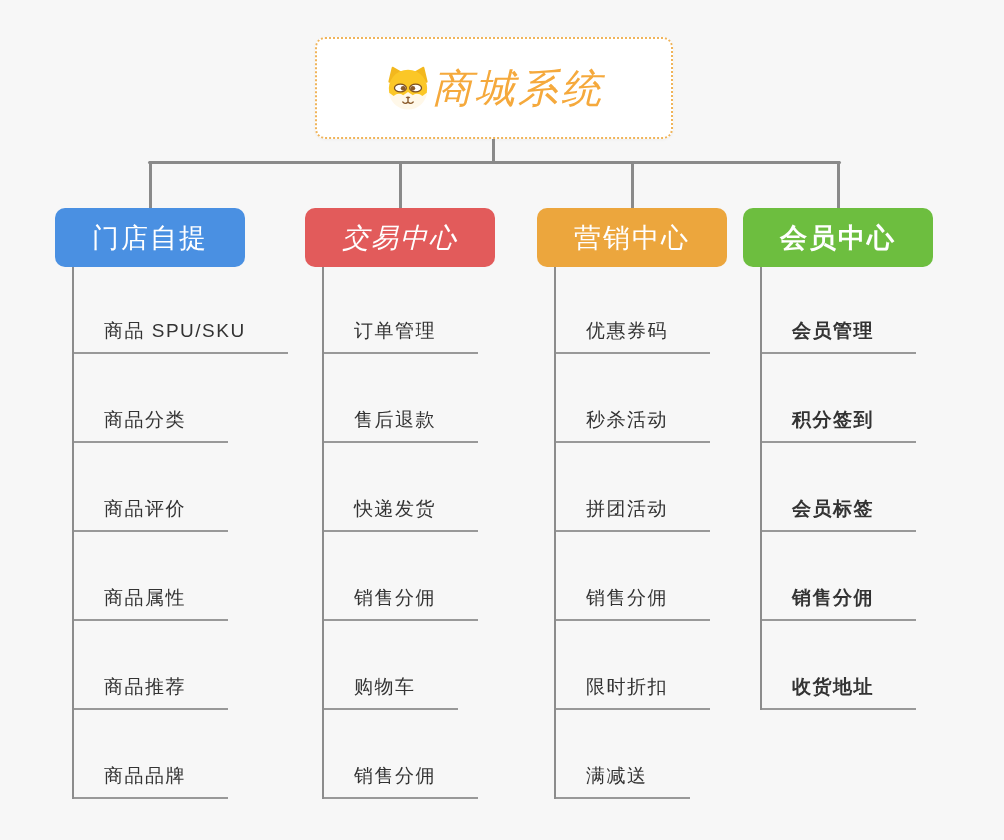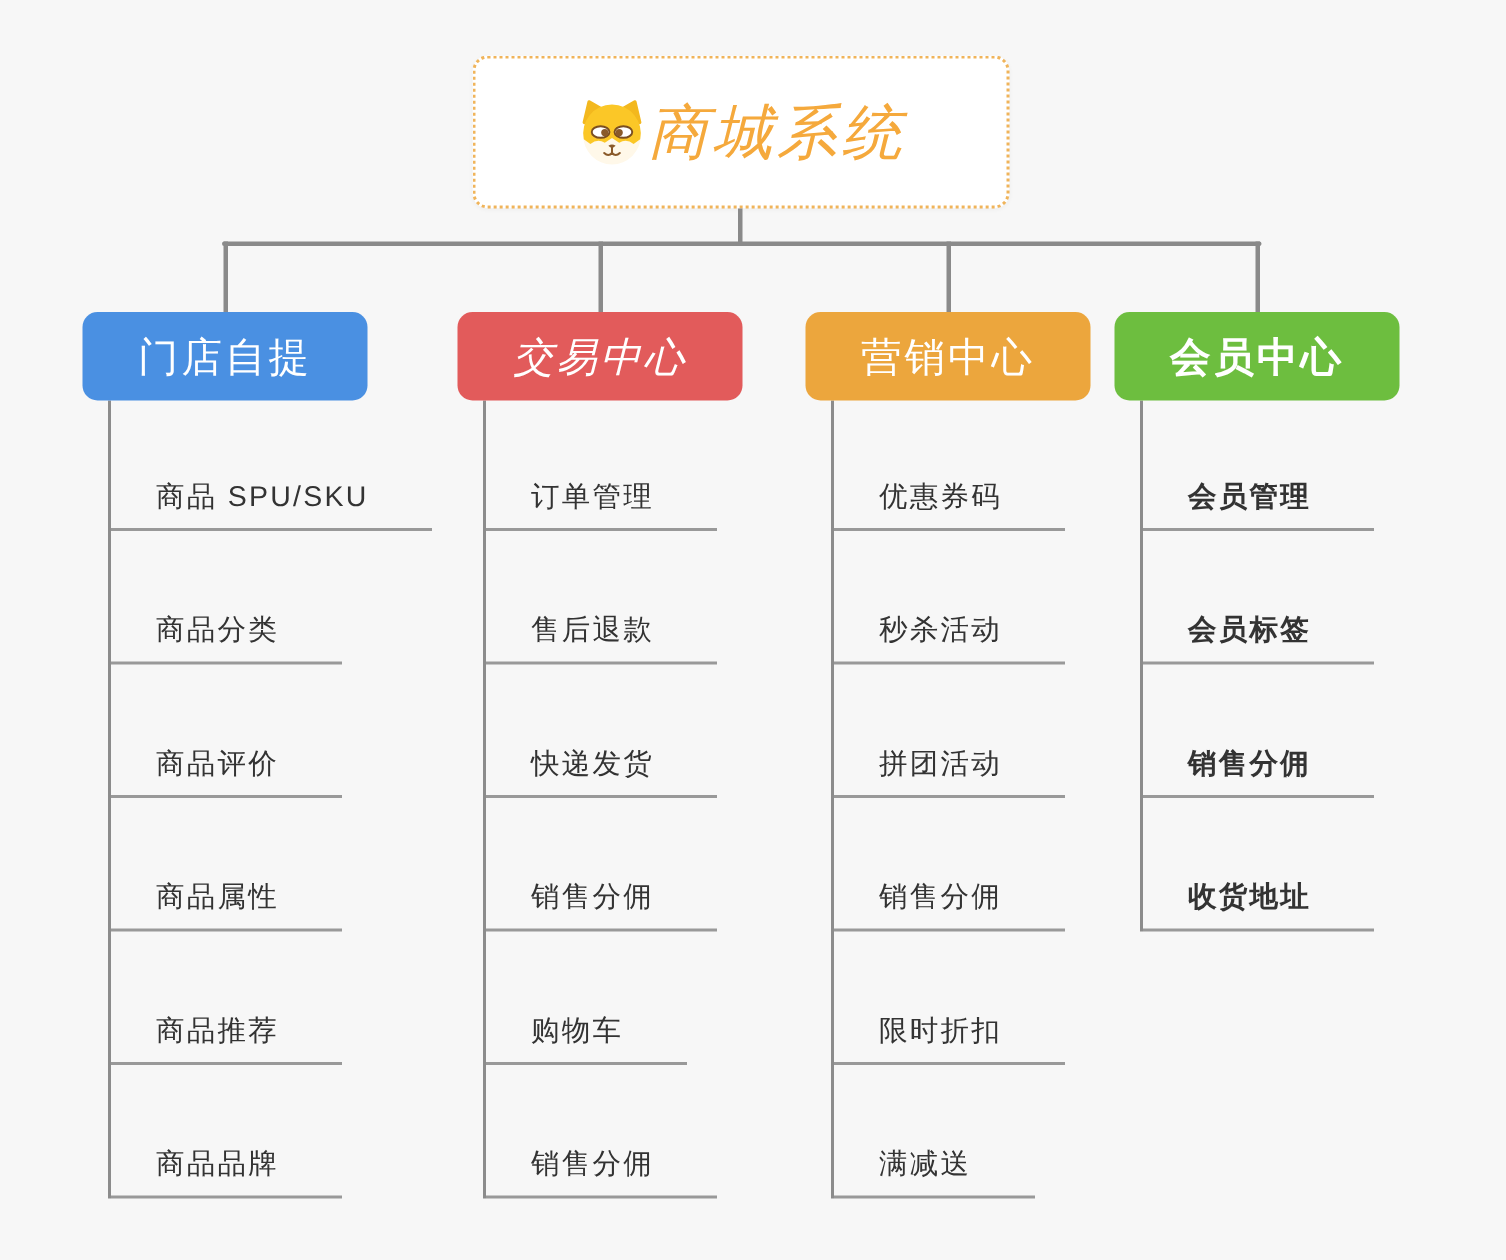--- a/index.html
+++ b/index.html
@@ -178,20 +178,23 @@
   </div>
 
   <div class="column column-4">
     <div class="drop-line"></div>
     <div class="branch-header" style="background: rgb(109, 190, 63);">会员中心</div>
     <div class="children">
           <div class="child-row">
             <div class="child-node">会员管理</div>
           </div>
           <div class="child-row">
+            <div class="child-node">积分签到</div>
+          </div>
+          <div class="child-row">
             <div class="child-node">会员标签</div>
           </div>
           <div class="child-row">
             <div class="child-node">销售分佣</div>
           </div>
           <div class="child-row">
             <div class="child-node">收货地址</div>
           </div>
         </div>
   </div>

